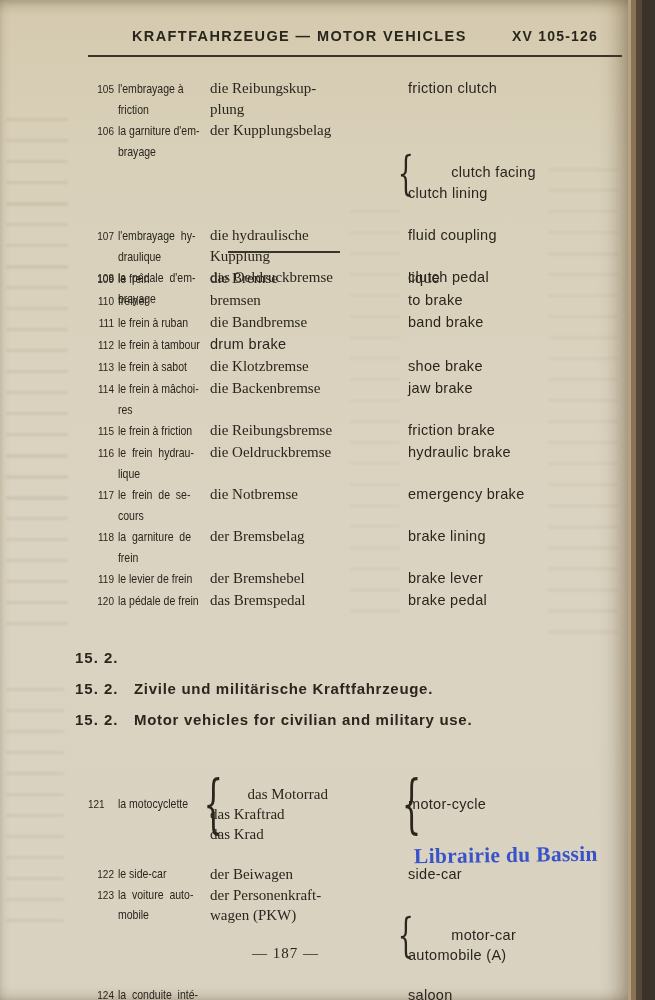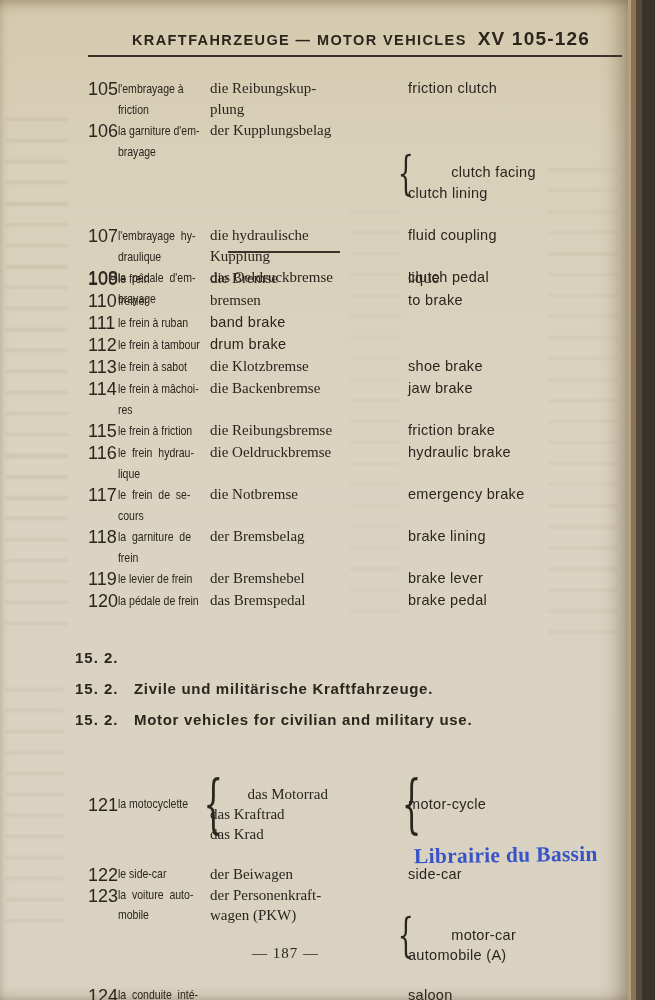--- a/index.html
+++ b/index.html
@@ -17,31 +17,31 @@
                 inset 0 -8px 12px -8px rgba(90,70,40,.25);
   }
 
   .book-edge {
     position:absolute; right:0; top:0; width:27px; height:100%;
     background:linear-gradient(90deg,#b3a27f 0 3px,#8a7455 3px 8px,#55473a 8px 14px,#3a332b 14px 100%);
   }
 
   .header { position:absolute; top:28px; left:0; width:598px; padding-left:132px; display:flex; align-items:baseline; }
   .h-title { font-weight:bold; font-size:14.5px; letter-spacing:1.4px; white-space:nowrap; }
-  .h-range { margin-left:auto; margin-right:8px; font-weight:bold; font-size:19px; letter-spacing:1.2px; white-space:nowrap; }
+  .h-range { margin-left:auto; font-weight:bold; font-size:14px; letter-spacing:1.2px; white-space:nowrap; }
   .rule { position:absolute; top:55px; left:88px; width:534px; height:2px; background:#39342a; }
 
   .block { position:absolute; left:0; width:625px; padding-left:88px; }
   .b1 { top:78px; }
   .b2 { top:268px; }
   .b3 { top:744px; }
   .b3 .row { line-height:20px; }
 
   .row { display:grid; grid-template-columns:26px 96px 198px auto; line-height:21px; }
-  .c-num { text-align:right; font-size:18px; padding-top:1px; }
+  .c-num { text-align:right; font-size:10px; padding-top:1px; }
   .c-fr { white-space:pre; padding-left:5px; font-size:13.5px; transform:scaleX(.78); transform-origin:0 0; }
   .c-de { white-space:pre; font-family:"Liberation Serif", serif; font-size:15px; }
   .c-en { white-space:pre; font-size:14.5px; letter-spacing:.3px; }
   .vc { display:flex; align-items:center; }
 
   .wb { position:relative; }
   .brace { position:absolute; left:-17px; top:50%; font-family:"DejaVu Serif", serif; color:#2a261d; }
   .brace-2 { font-size:46px; transform:translateY(-50%) scaleX(.55); }
   .brace-3 { font-size:64px; transform:translateY(-50%) scaleX(.48); }
 
@@ -133,20 +133,21 @@
       </div>
       <div class="row">
         <div class="c-num">110</div>
         <div class="c-fr">freiner</div>
         <div class="c-de">bremsen</div>
         <div class="c-en">to brake</div>
       </div>
       <div class="row">
         <div class="c-num">111</div>
         <div class="c-fr">le frein à ruban</div>
+        <div class="c-de">die Bandbremse</div>
         <div class="c-en">band brake</div>
       </div>
       <div class="row">
         <div class="c-num">112</div>
         <div class="c-fr">le frein à tambour</div>
         <div class="c-en">drum brake</div>
       </div>
       <div class="row">
         <div class="c-num">113</div>
         <div class="c-fr">le frein à sabot</div>

